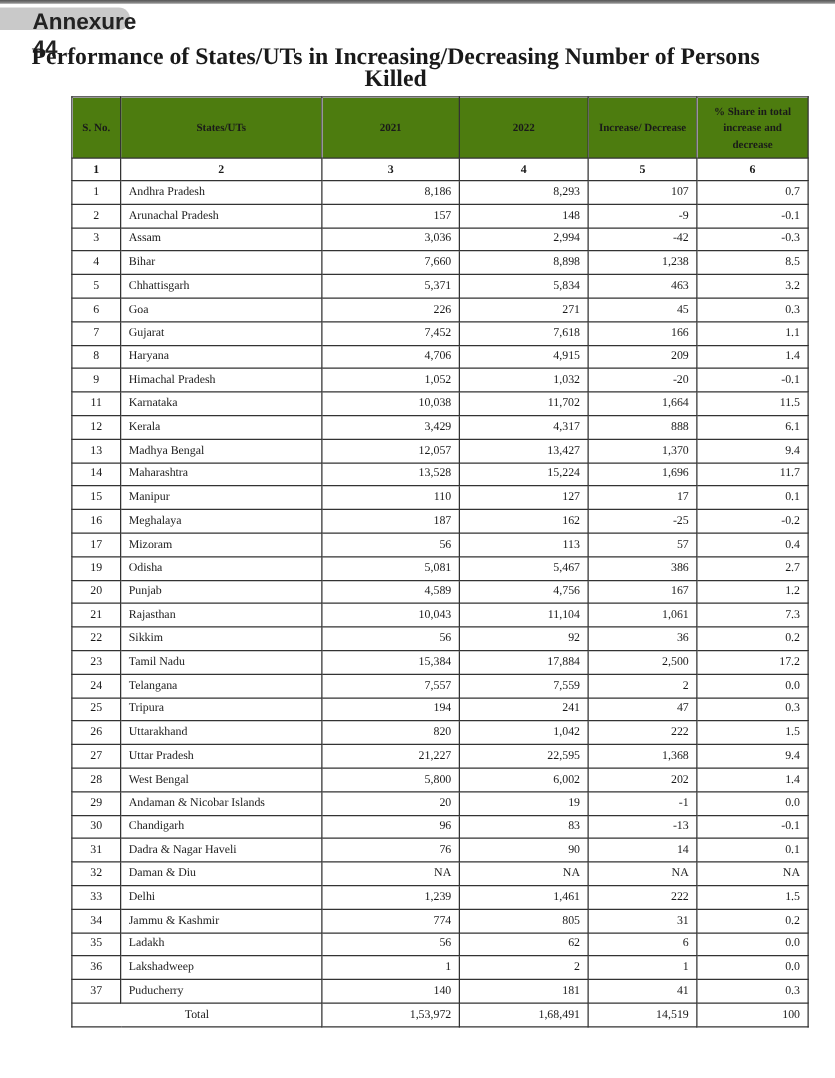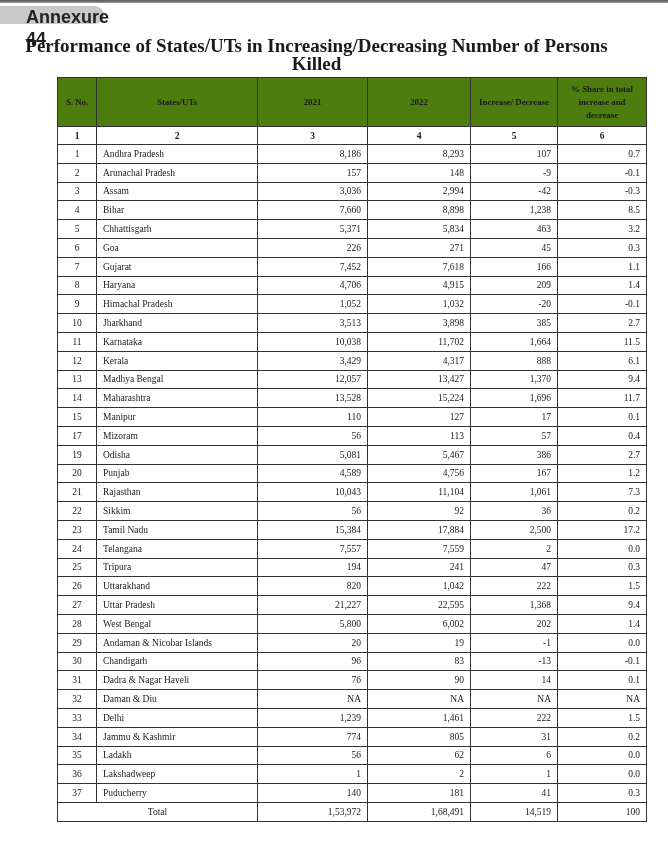--- a/index.html
+++ b/index.html
@@ -156,28 +156,20 @@
       </tr>
       <tr class="row">
         <td class="sno">9</td>
         <td class="name">Himachal Pradesh</td>
         <td class="num c2021">1,052</td>
         <td class="num c2022">1,032</td>
         <td class="num cinc">-20</td>
         <td class="num cshare">-0.1</td>
       </tr>
       <tr class="row">
-        <td class="sno">10</td>
-        <td class="name">Jharkhand</td>
-        <td class="num c2021">3,513</td>
-        <td class="num c2022">3,898</td>
-        <td class="num cinc">385</td>
-        <td class="num cshare">2.7</td>
-      </tr>
-      <tr class="row">
         <td class="sno">11</td>
         <td class="name">Karnataka</td>
         <td class="num c2021">10,038</td>
         <td class="num c2022">11,702</td>
         <td class="num cinc">1,664</td>
         <td class="num cshare">11.5</td>
       </tr>
       <tr class="row">
         <td class="sno">12</td>
         <td class="name">Kerala</td>
@@ -202,20 +194,28 @@
         <td class="num cinc">1,696</td>
         <td class="num cshare">11.7</td>
       </tr>
       <tr class="row">
         <td class="sno">15</td>
         <td class="name">Manipur</td>
         <td class="num c2021">110</td>
         <td class="num c2022">127</td>
         <td class="num cinc">17</td>
         <td class="num cshare">0.1</td>
+      </tr>
+      <tr class="row">
+        <td class="sno">16</td>
+        <td class="name">Meghalaya</td>
+        <td class="num c2021">187</td>
+        <td class="num c2022">162</td>
+        <td class="num cinc">-25</td>
+        <td class="num cshare">-0.2</td>
       </tr>
       <tr class="row">
         <td class="sno">17</td>
         <td class="name">Mizoram</td>
         <td class="num c2021">56</td>
         <td class="num c2022">113</td>
         <td class="num cinc">57</td>
         <td class="num cshare">0.4</td>
       </tr>
       <tr class="row">

